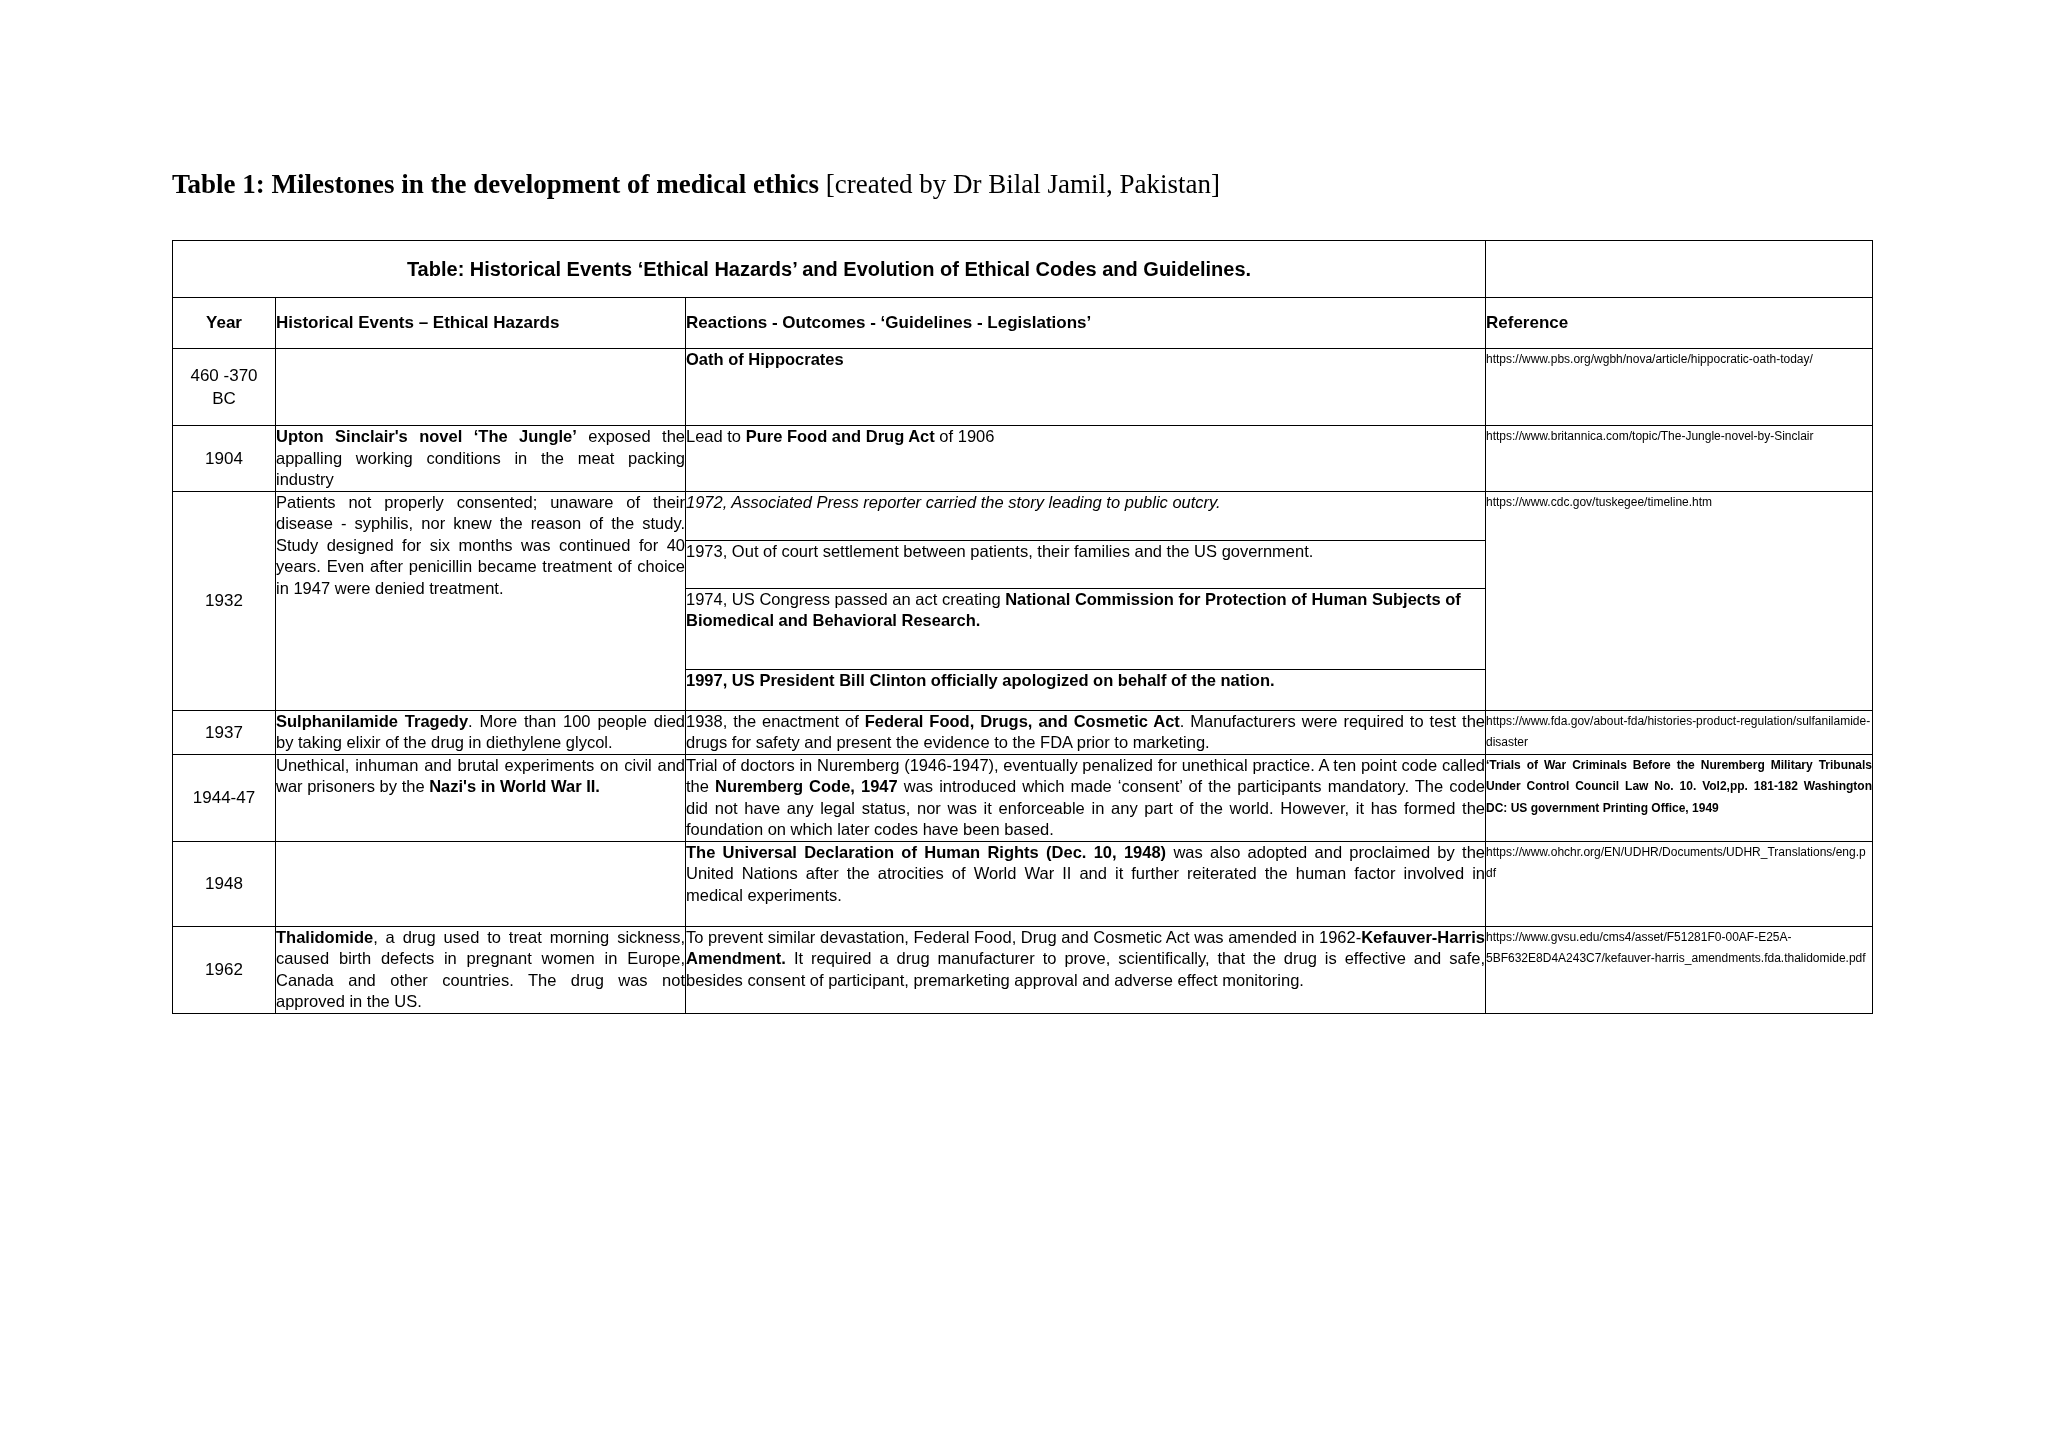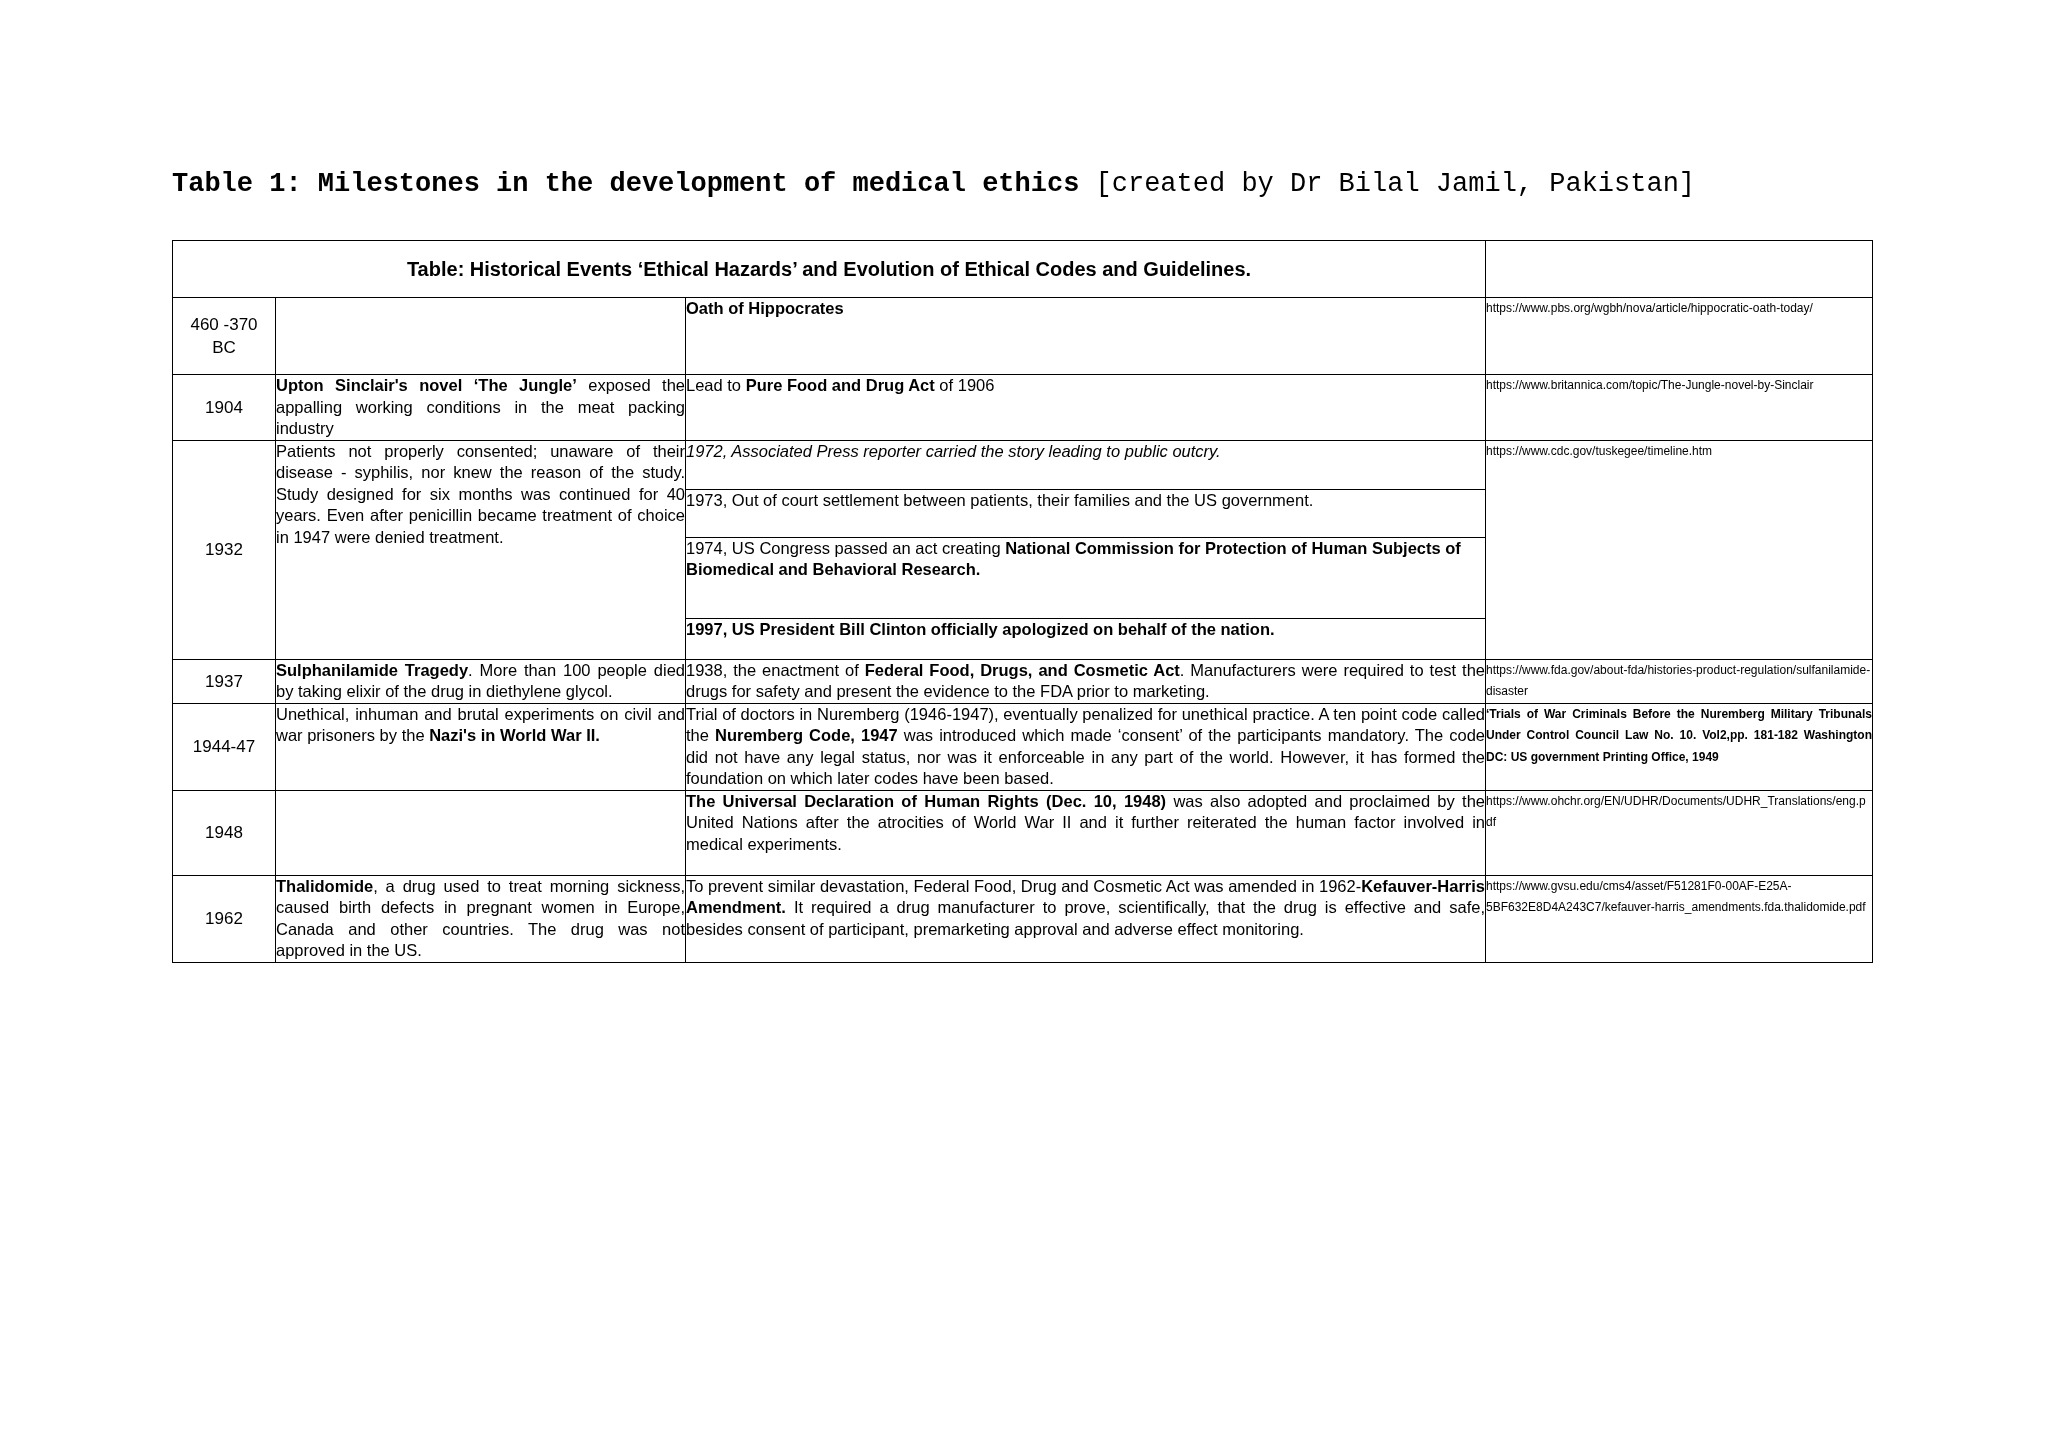--- a/index.html
+++ b/index.html
@@ -22,21 +22,21 @@
     background: #ffffff;
     box-sizing: border-box;
   }
 
   
   .doc-title {
     position: absolute;
     left: 172px;
     top: 168px;
     width: 1700px;
-    font-family: Liberation Mono, monospace;
+    font-family: Liberation Serif, serif;
     font-size: 27px;
     line-height: 32px;
     color: #000;
     white-space: nowrap;
   }
   .doc-title .strong {
     font-weight: bold;
   }
   .doc-title .plain {
     font-weight: normal;
@@ -156,20 +156,26 @@
           <col class="c-react">
           <col class="c-ref">
       </colgroup>
       <tbody>
 
         <tr>
           <td class="cell caption-cell" colspan="3">Table: Historical Events ‘Ethical Hazards’ and Evolution of Ethical Codes and Guidelines.</td>
           <td class="cell caption-blank"></td>
         </tr>
 
+        <tr>
+          <td class="cell hdr center">Year</td>
+          <td class="cell hdr">Historical Events – Ethical Hazards</td>
+          <td class="cell hdr">Reactions - Outcomes - ‘Guidelines - Legislations’</td>
+          <td class="cell hdr">Reference</td>
+        </tr>
 
         <tr>
           <td class="cell year-cell nowrap-num">460 -370
 BC</td>
           <td class="cell j" style="height:76px;"></td>
           <td class="cell j"><b>Oath of Hippocrates</b></td>
           <td class="cell ref-cell">https://www.pbs.org/wgbh/nova/article/hippocratic-oath-today/</td>
         </tr>
 
         <tr>

